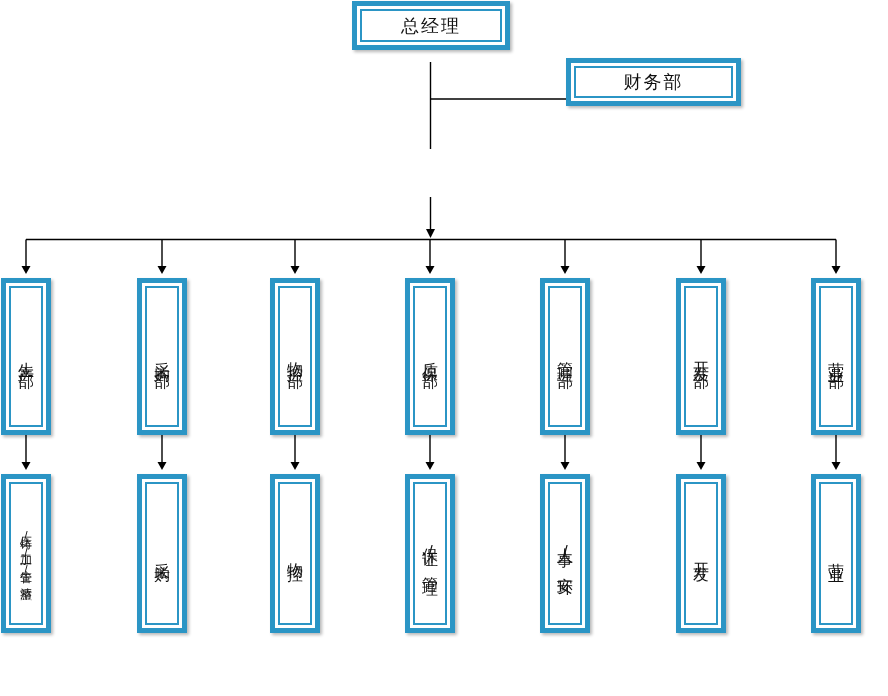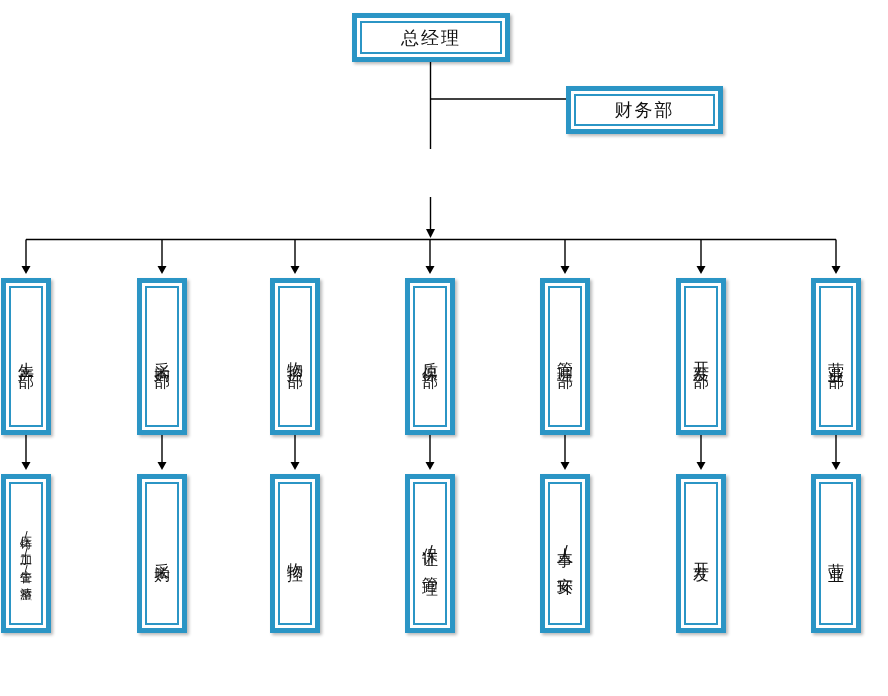--- a/index.html
+++ b/index.html
@@ -96,27 +96,27 @@
     <line x1="430" y1="435" x2="430" y2="462"></line>
       <polygon points="425.5,462 434.5,462 430,470"></polygon>
     <line x1="565" y1="435" x2="565" y2="462"></line>
       <polygon points="560.5,462 569.5,462 565,470"></polygon>
     <line x1="701" y1="435" x2="701" y2="462"></line>
       <polygon points="696.5,462 705.5,462 701,470"></polygon>
     <line x1="836" y1="435" x2="836" y2="462"></line>
       <polygon points="831.5,462 840.5,462 836,470"></polygon>
   </svg>
 
-  <div class="box" style="left:352px;top:13px;width:158px;height:49px">
+  <div class="box" style="left:352px;top:1px;width:158px;height:49px">
     <div class="inner">
       <span class="htext">总经理</span>
     </div>
   </div>
 
-  <div class="box" style="left:566px;top:86px;width:157px;height:48px">
+  <div class="box" style="left:566px;top:58px;width:175px;height:48px">
     <div class="inner">
       <span class="htext">财务部</span>
     </div>
   </div>
 
 
   <div class="box" style="left:1px;top:278px;width:50px;height:157px">
     <div class="inner">
       <span class="vtext dept">生产部</span>
     </div>

